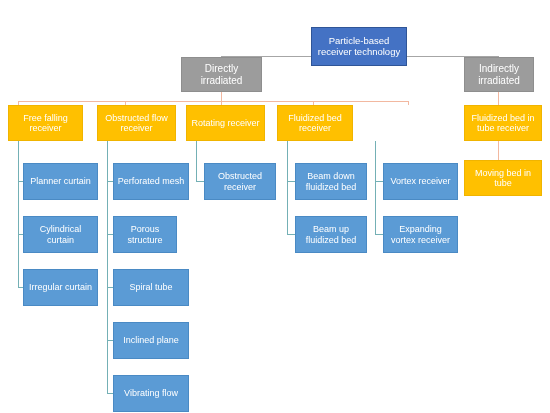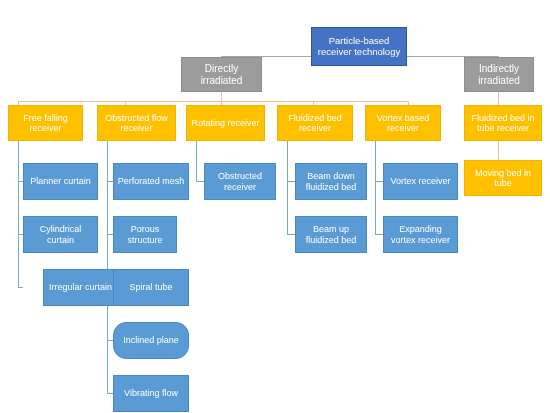--- a/index.html
+++ b/index.html
@@ -104,32 +104,31 @@
 
   <div class="node root" style="left:311px; top:5px; width:96px; height:39px;">Particle-based receiver technology</div>
 
   <div class="node gray" style="left:181px; top:57px; width:81px; height:35px;">Directly irradiated</div>
   <div class="node gray" style="left:464px; top:57px; width:70px; height:35px;">Indirectly irradiated</div>
 
   <div class="node orange" style="left:8px; top:105px; width:75px; height:36px;">Free falling receiver</div>
   <div class="node orange" style="left:97px; top:105px; width:79px; height:36px;">Obstructed flow receiver</div>
   <div class="node orange" style="left:186px; top:105px; width:79px; height:36px;">Rotating receiver</div>
   <div class="node orange" style="left:277px; top:105px; width:76px; height:36px;">Fluidized bed receiver</div>
-  <div class="node orange" style="left:365px; top:105px; width:76px; height:36px;">Vortex based receiver</div>
   <div class="node orange" style="left:464px; top:105px; width:78px; height:36px;">Fluidized bed in tube receiver</div>
   <div class="node orange" style="left:464px; top:160px; width:78px; height:36px;">Moving bed in tube</div>
 
   <div class="node blue" style="left:23px; top:163px; width:75px; height:37px;">Planner curtain</div>
   <div class="node blue" style="left:23px; top:216px; width:75px; height:37px;">Cylindrical curtain</div>
-  <div class="node blue" style="left:23px; top:269px; width:75px; height:37px;margin-left:20px;">Irregular curtain</div>
+  <div class="node blue" style="left:23px; top:269px; width:75px; height:37px;">Irregular curtain</div>
 
   <div class="node blue" style="left:113px; top:163px; width:76px; height:37px;">Perforated mesh</div>
   <div class="node blue" style="left:113px; top:216px; width:64px; height:37px;">Porous structure</div>
   <div class="node blue" style="left:113px; top:269px; width:76px; height:37px;">Spiral tube</div>
-  <div class="node blue" style="left:113px; top:322px; width:76px; height:37px;border-radius:13px;">Inclined plane</div>
+  <div class="node blue" style="left:113px; top:322px; width:76px; height:37px;">Inclined plane</div>
   <div class="node blue" style="left:113px; top:375px; width:76px; height:37px;">Vibrating flow</div>
 
   <div class="node blue" style="left:204px; top:163px; width:72px; height:37px;">Obstructed receiver</div>
 
   <div class="node blue" style="left:295px; top:163px; width:72px; height:37px;">Beam down fluidized bed</div>
   <div class="node blue" style="left:295px; top:216px; width:72px; height:37px;">Beam up fluidized bed</div>
 
   <div class="node blue" style="left:383px; top:163px; width:75px; height:37px;">Vortex receiver</div>
   <div class="node blue" style="left:383px; top:216px; width:75px; height:37px;">Expanding vortex receiver</div>
 

